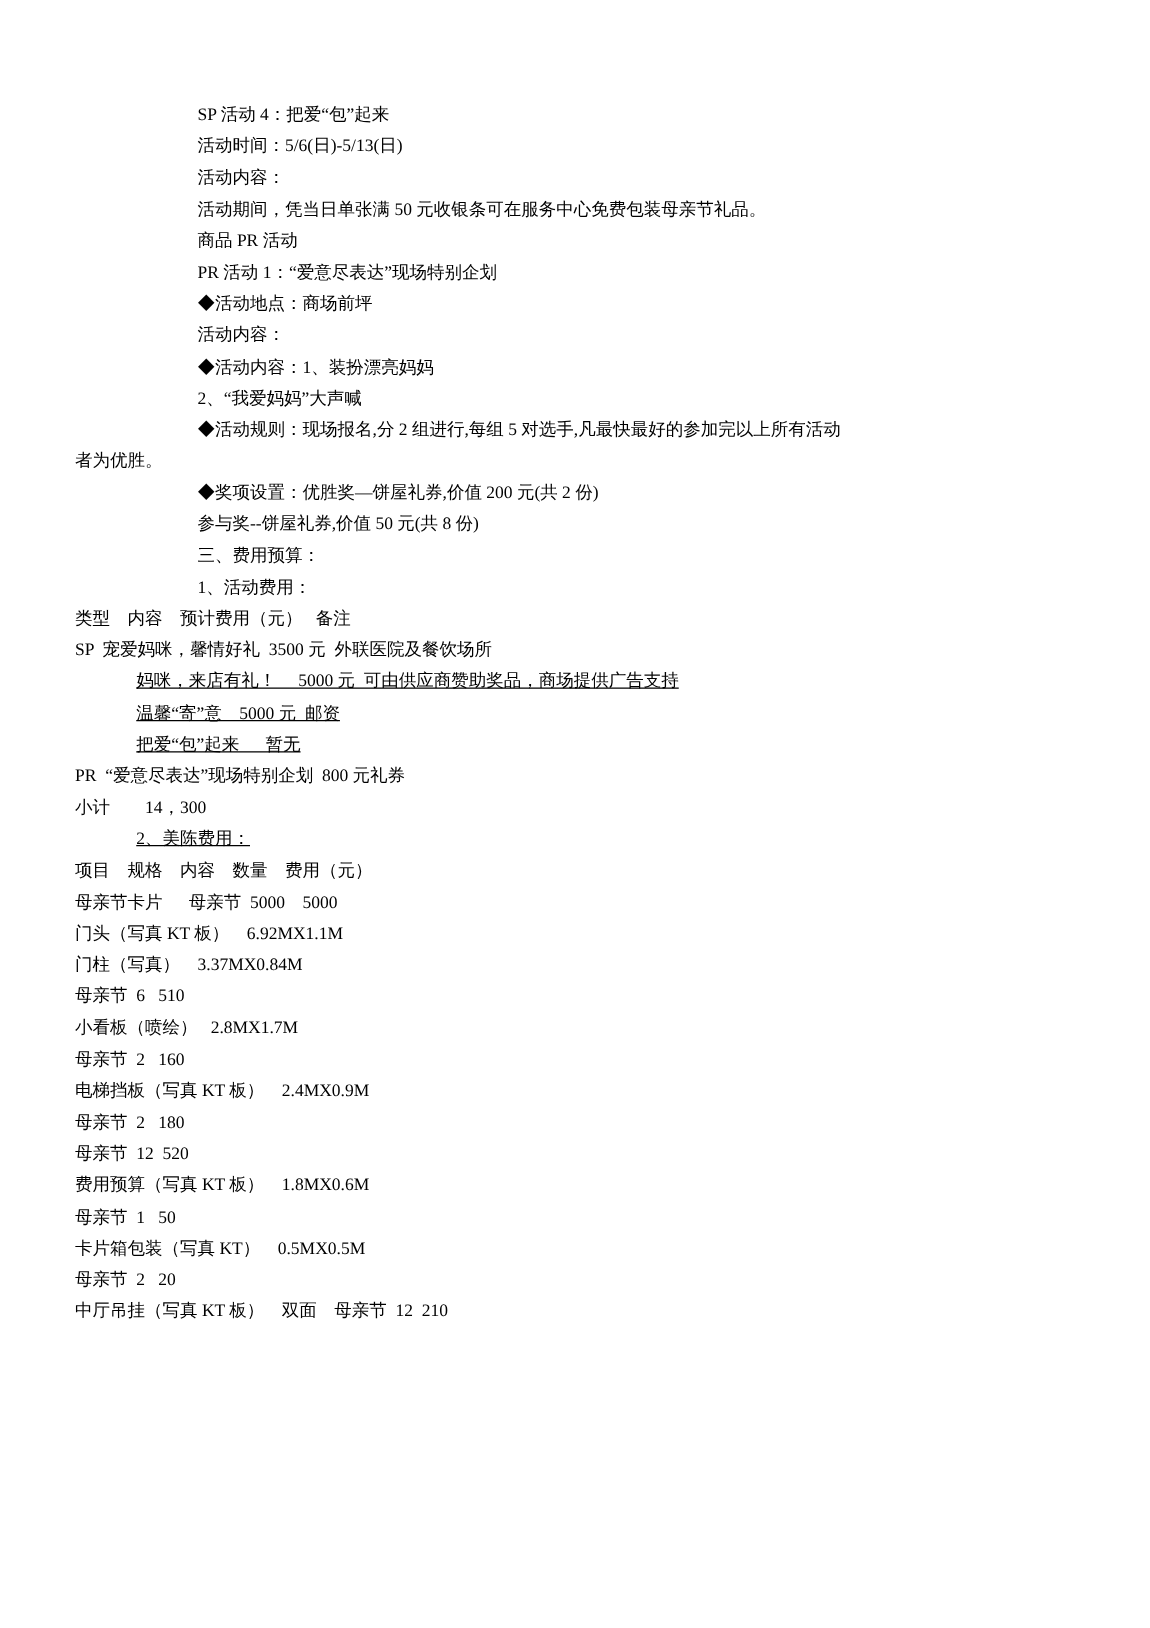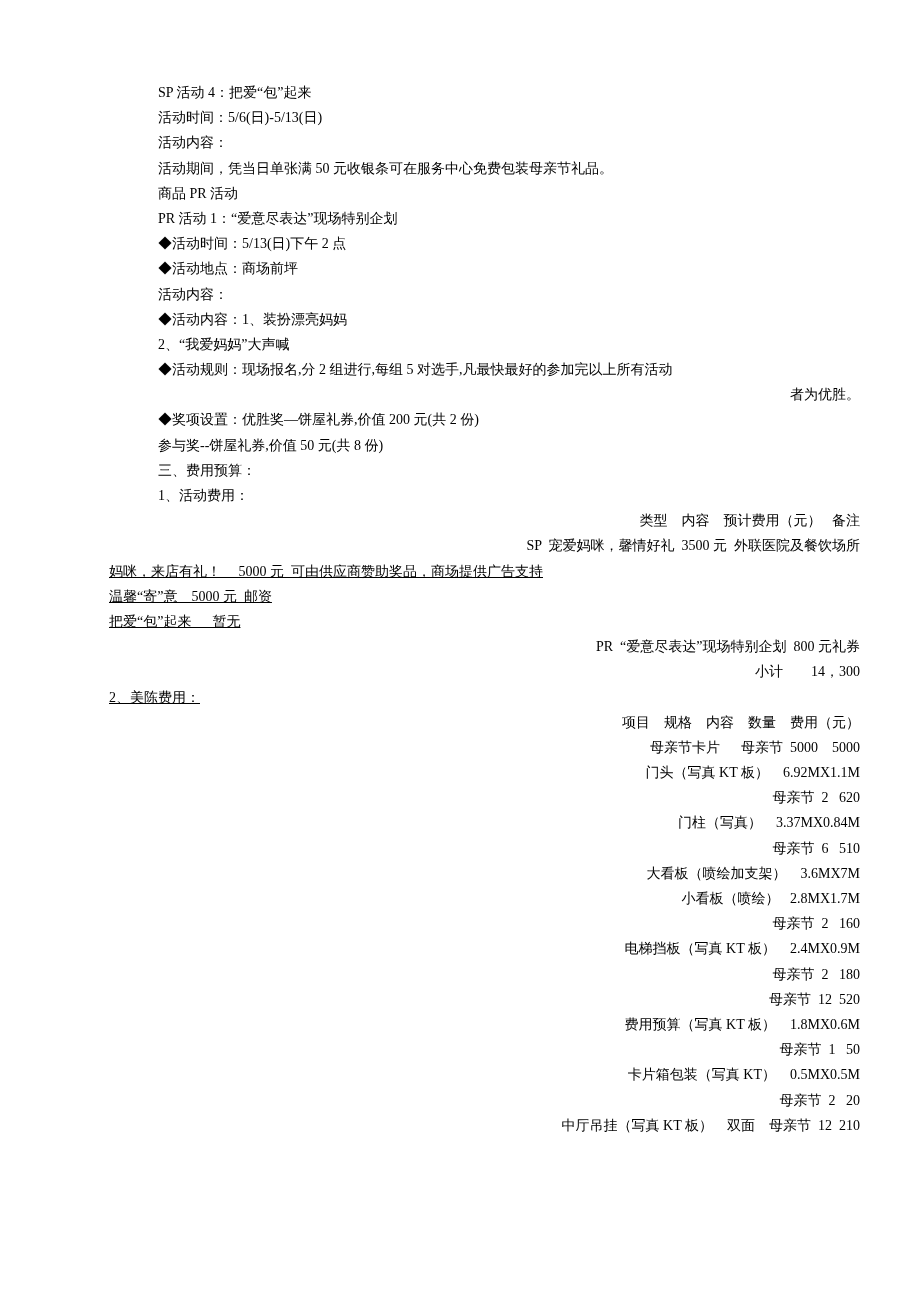--- a/index.html
+++ b/index.html
@@ -14,38 +14,36 @@
     }
     .indent1 {
       padding-left: 7em;
     }
     .indent2 {
       padding-left: 3.5em;
       text-decoration: underline;
     }
     .noindent {
       padding-left: 0;
-      text-align: right;
     }
     p {
       margin: 0;
       white-space: pre-wrap;
     }
   </style>
 </head>
 <body>
 
 <div id="doc">
     <p class="indent1">SP 活动 4：把爱“包”起来</p>
     <p class="indent1">活动时间：5/6(日)-5/13(日)</p>
     <p class="indent1">活动内容：</p>
     <p class="indent1">活动期间，凭当日单张满 50 元收银条可在服务中心免费包装母亲节礼品。</p>
     <p class="indent1">商品 PR 活动</p>
     <p class="indent1">PR 活动 1：“爱意尽表达”现场特别企划</p>
-    <p class="indent1">◆活动时间：5/13(日)下午 2 点</p>
     <p class="indent1">◆活动地点：商场前坪</p>
     <p class="indent1">活动内容：</p>
     <p class="indent1">◆活动内容：1、装扮漂亮妈妈</p>
     <p class="indent1">2、“我爱妈妈”大声喊</p>
     <p class="indent1">◆活动规则：现场报名,分 2 组进行,每组 5 对选手,凡最快最好的参加完以上所有活动</p>
     <p class="noindent">者为优胜。</p>
     <p class="indent1">◆奖项设置：优胜奖—饼屋礼券,价值 200 元(共 2 份)</p>
     <p class="indent1">参与奖--饼屋礼券,价值 50 元(共 8 份)</p>
     <p class="indent1">三、费用预算：</p>
     <p class="indent1">1、活动费用：</p>
@@ -53,24 +51,22 @@
     <p class="noindent">SP  宠爱妈咪，馨情好礼  3500 元  外联医院及餐饮场所</p>
     <p class="indent2">妈咪，来店有礼！     5000 元  可由供应商赞助奖品，商场提供广告支持</p>
     <p class="indent2">温馨“寄”意    5000 元  邮资</p>
     <p class="indent2">把爱“包”起来      暂无</p>
     <p class="noindent">PR  “爱意尽表达”现场特别企划  800 元礼券</p>
     <p class="noindent">小计        14，300</p>
     <p class="indent2">2、美陈费用：</p>
     <p class="noindent">项目    规格    内容    数量    费用（元）</p>
     <p class="noindent">母亲节卡片      母亲节  5000    5000</p>
     <p class="noindent">门头（写真 KT 板）    6.92MX1.1M</p>
-    <p class="noindent">母亲节  2   620</p>
     <p class="noindent">门柱（写真）    3.37MX0.84M</p>
     <p class="noindent">母亲节  6   510</p>
-    <p class="noindent">大看板（喷绘加支架）    3.6MX7M</p>
     <p class="noindent">小看板（喷绘）   2.8MX1.7M</p>
     <p class="noindent">母亲节  2   160</p>
     <p class="noindent">电梯挡板（写真 KT 板）    2.4MX0.9M</p>
     <p class="noindent">母亲节  2   180</p>
     <p class="noindent">母亲节  12  520</p>
     <p class="noindent">费用预算（写真 KT 板）    1.8MX0.6M</p>
     <p class="noindent">母亲节  1   50</p>
     <p class="noindent">卡片箱包装（写真 KT）    0.5MX0.5M</p>
     <p class="noindent">母亲节  2   20</p>
     <p class="noindent">中厅吊挂（写真 KT 板）    双面    母亲节  12  210</p>

